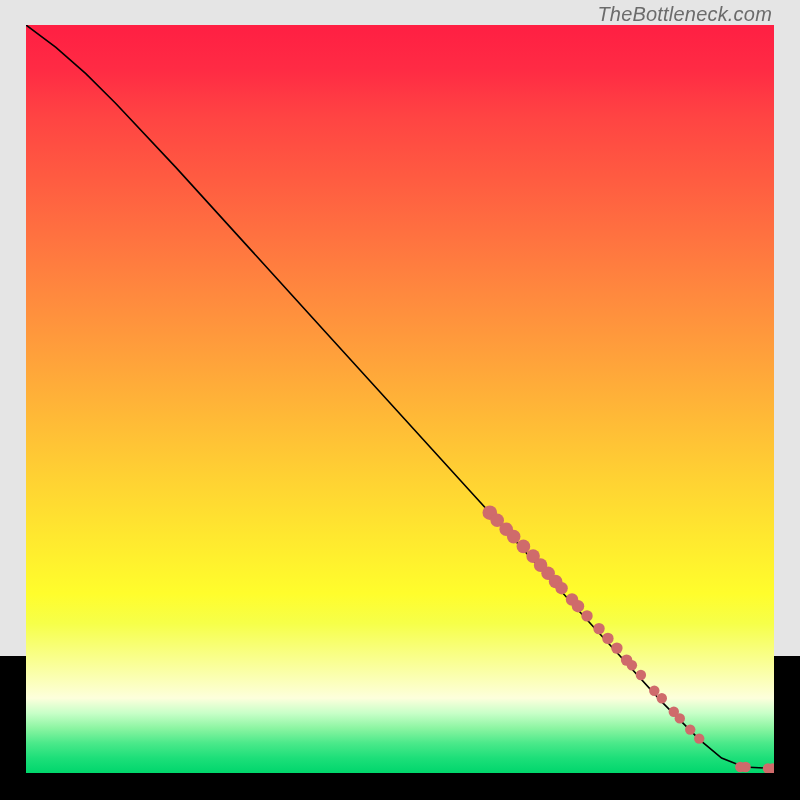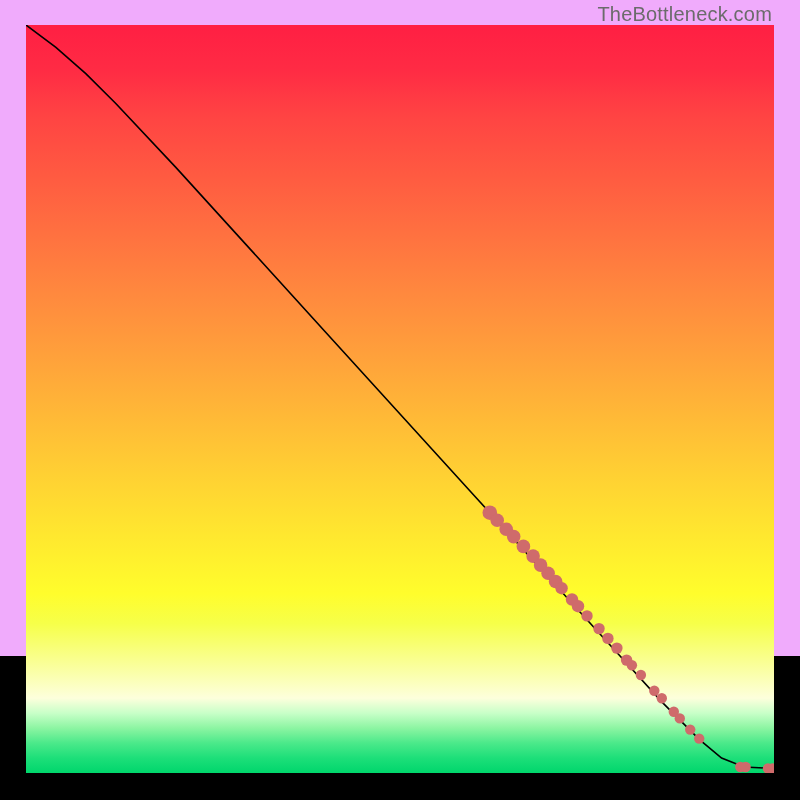--- a/index.html
+++ b/index.html
@@ -10,21 +10,22 @@
     height: 800px;
     overflow: hidden;
     font-family: Arial, Helvetica, sans-serif;
   }
   .frame {
     position: absolute;
     top: 0;
     left: 0;
     width: 800px;
     height: 656px;
-    background: #f0abfc;
+    background: #e5e5e5;
+    font-style: italic;
   }
   .plot-area {
     position: absolute;
     top: 25px;
     left: 26px;
     width: 748px;
     height: 748px;
     
     background: linear-gradient(to bottom,
       #ff1f43 0%,

